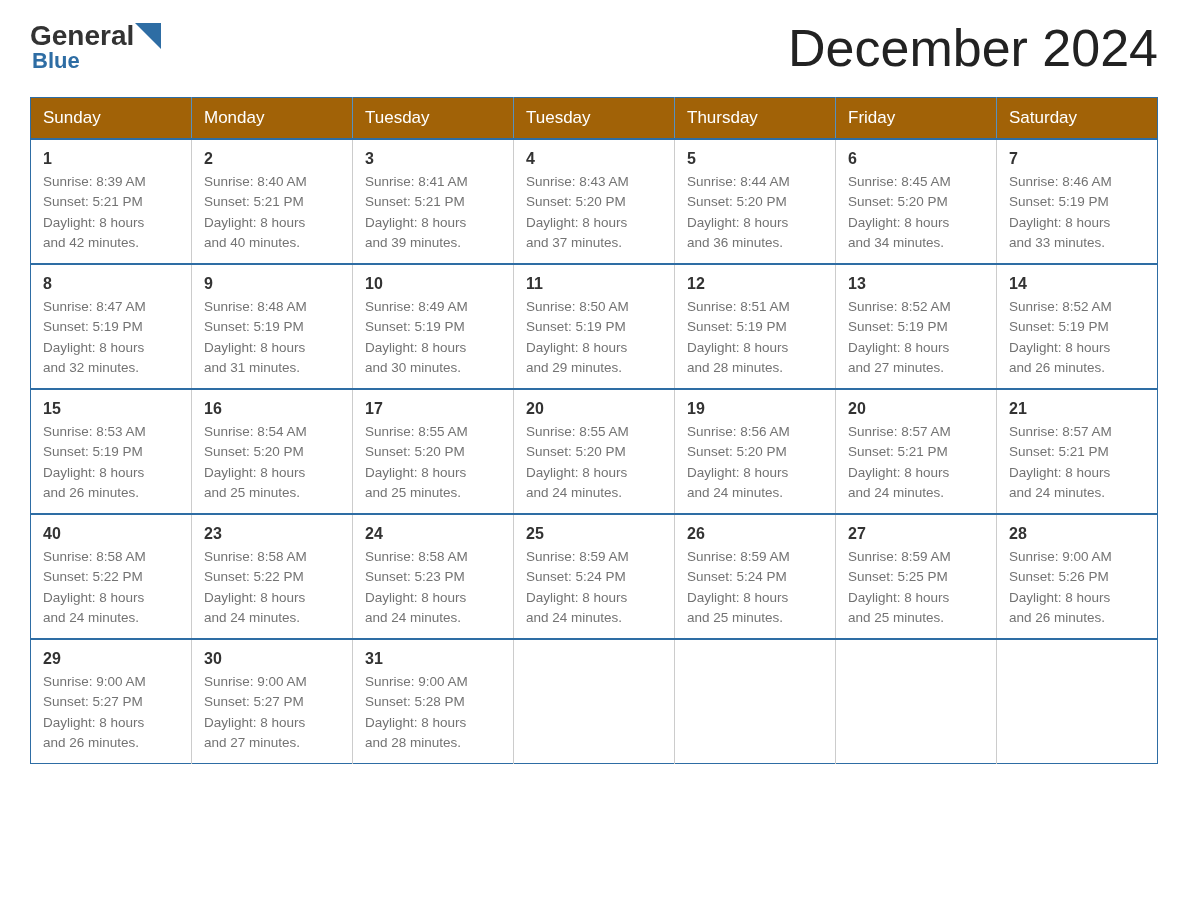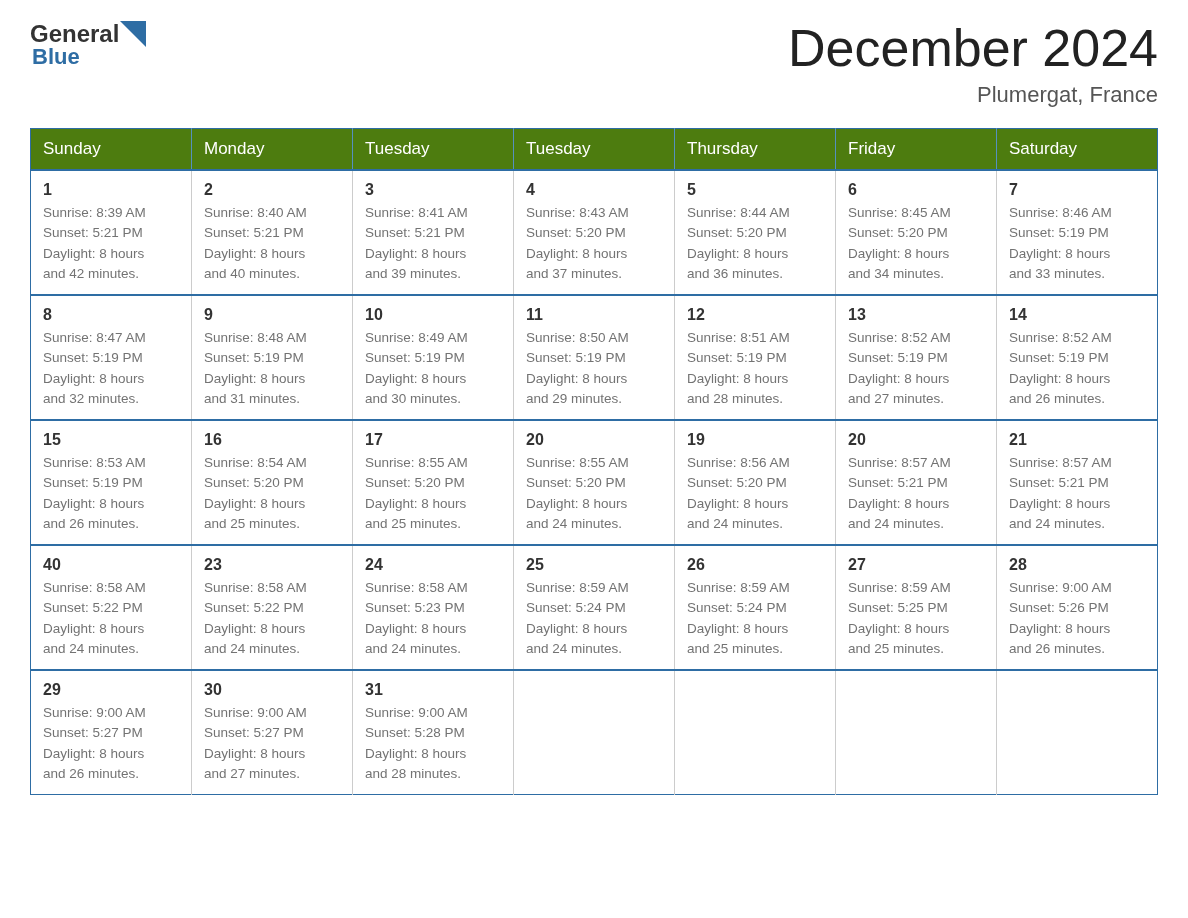--- a/index.html
+++ b/index.html
@@ -17,21 +17,21 @@
       margin-bottom: 20px;
     }
     .logo {
       display: flex;
       flex-direction: column;
       align-items: flex-start;
     }
     .logo-text {
       display: flex;
       align-items: center;
-      font-size: 24px;
+      font-size: 28px;
       font-weight: bold;
     }
     .logo-general {
       color: #333;
     }
     .logo-blue {
       color: #2e6da4;
       font-size: 22px;
       font-weight: bold;
       margin-left: 2px;
@@ -50,21 +50,21 @@
       font-size: 22px;
       color: #555;
       margin-top: 5px;
     }
     .calendar-table {
       width: 100%;
       border-collapse: collapse;
       border: 1px solid #2e6da4;
     }
     .calendar-table thead tr {
-      background-color: #4d7c0f;
+      background-color: #a16207;
       color: white;
     }
     .calendar-table thead th {
       padding: 10px 12px;
       font-size: 17px;
       font-weight: normal;
       text-align: left;
       border-right: 1px solid #5590c0;
     }
     .calendar-table thead th:last-child {
@@ -112,21 +112,20 @@
           <polygon points="0,0 26,0 26,26" fill="#2e6da4"></polygon>
         </svg>
       </span>
     </div>
     <div style="margin-top:-4px;">
       <span class="logo-blue">Blue</span>
     </div>
   </div>
   <div class="title-section">
     <div class="month-year">December 2024</div>
-    <div class="location">Plumergat, France</div>
   </div>
 </div>
 
 <table class="calendar-table">
   <thead>
     <tr>
       <th>Sunday</th>
       <th>Monday</th>
       <th>Tuesday</th>
       <th>Tuesday</th>

